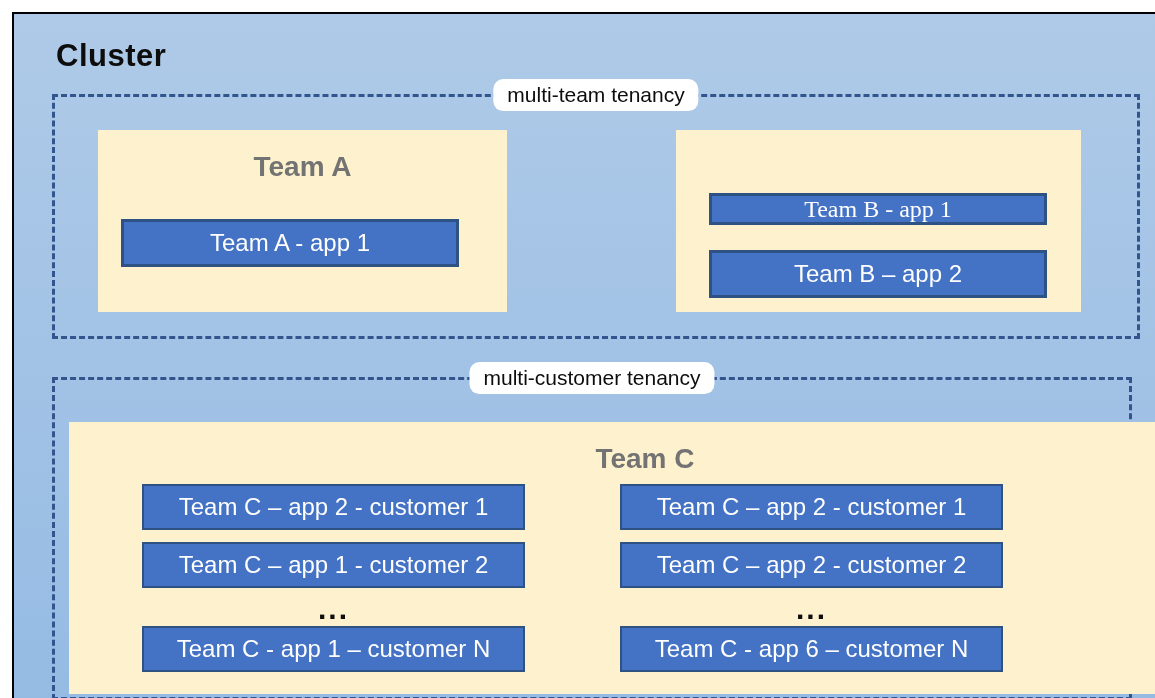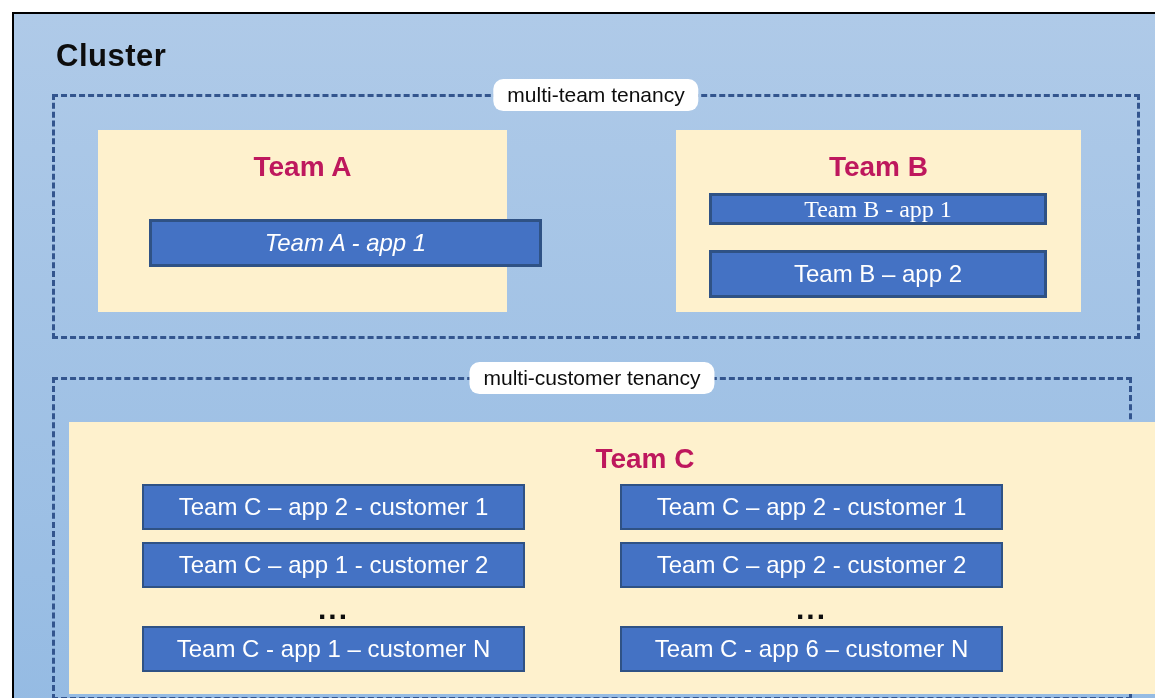--- a/index.html
+++ b/index.html
@@ -33,31 +33,31 @@
   }
   .team {
     position:absolute;
     background:var(--team-fill,#FEF1CD);
   }
   .team-a { left:43px;  top:33px; width:409px;  height:182px; }
   .team-b { left:621px; top:33px; width:405px;  height:182px; }
   .team-c { left:14px;  top:42px; width:1152px; height:272px; }
   .team-title {
     position:absolute; top:9px; left:0; right:0;
-    text-align:center; font-size:28px; font-weight:bold; color:#be185d;
+    text-align:center; font-size:28px; font-weight:bold; color:#737373;
   }
   .app {
     position:absolute;
     background:var(--app-fill,#4472C4);
     border:3px solid var(--app-border,#2F5285);
     color:var(--app-text,#FFFFFF);
     display:flex; align-items:center; justify-content:center;
     font-size:24px; white-space:nowrap;
   }
-  .team-a .app { left:51px; top:89px; width:393px; height:48px;font-style:italic; }
+  .team-a .app { left:23px; top:89px; width:338px; height:48px; }
   .team-b .app-1 { left:33px; top:63px;  width:338px; height:32px;font-family:Liberation Serif, serif; }
   .team-b .app-2 { left:33px; top:120px; width:338px; height:48px; }
   .team-c .app { width:383px; height:46px; border-width:2px; }
   .col-1 .app { left:73px; }
   .col-2 .app { left:551px; }
   .row-1 { top:62px; }
   .row-2 { top:120px; }
   .row-n { top:204px; }
   .ellipsis {
     position:absolute; top:160px; width:383px;
@@ -76,21 +76,20 @@
 
   <div class="tenancy multi-team">
     <div class="tenancy-label">multi-team tenancy</div>
 
     <div class="team team-a">
       <div class="team-title">Team A</div>
       <div class="app">Team A - app 1</div>
     </div>
 
     <div class="team team-b">
-      <div class="team-title">Team B</div>
       <div class="app app-1">Team B - app 1</div>
       <div class="app app-2">Team B – app 2</div>
     </div>
   </div>
 
   <div class="tenancy multi-customer">
     <div class="tenancy-label">multi-customer tenancy</div>
 
     <div class="team team-c">
       <div class="team-title">Team C</div>

